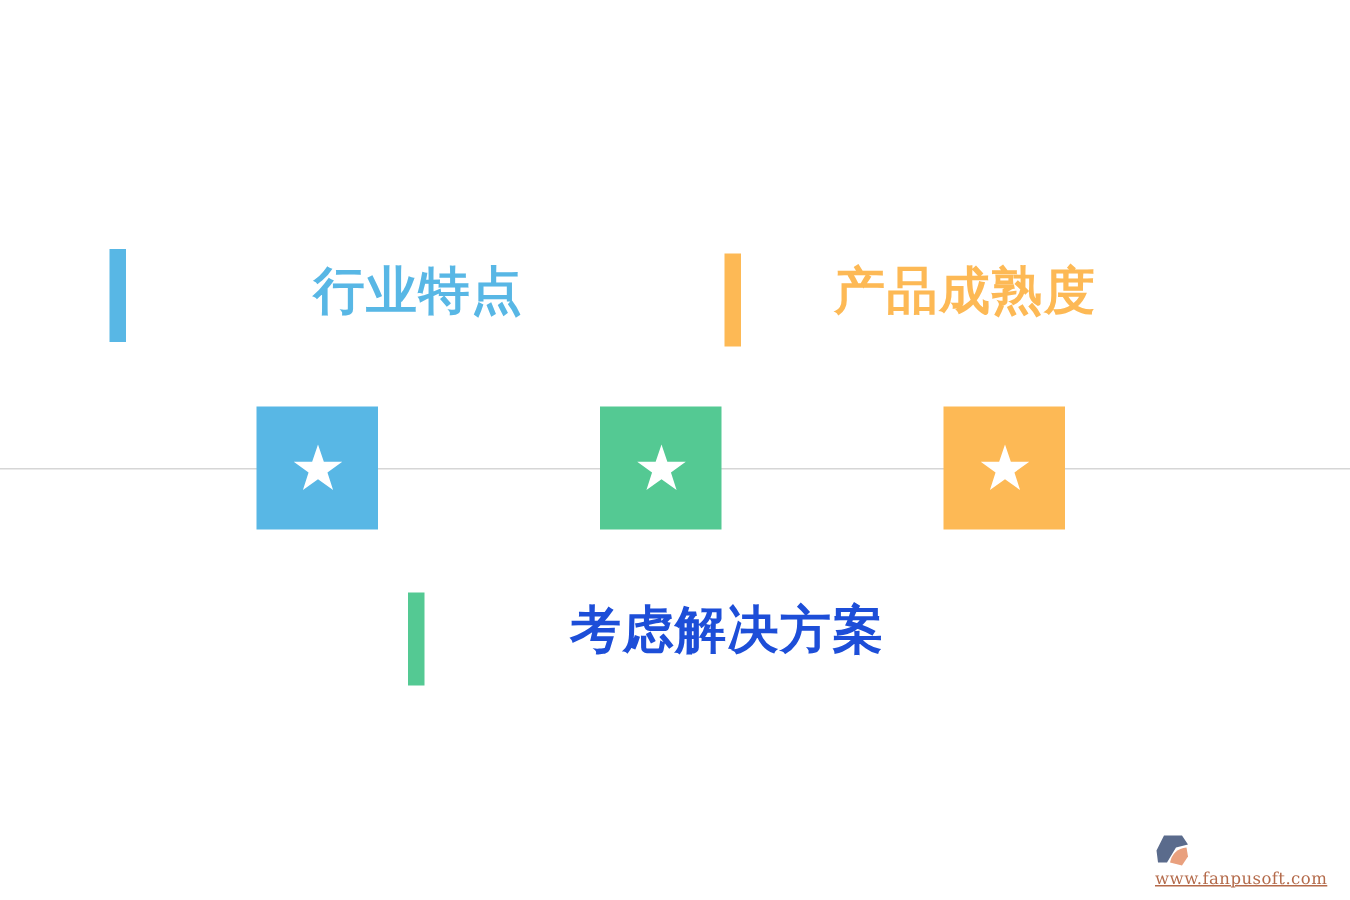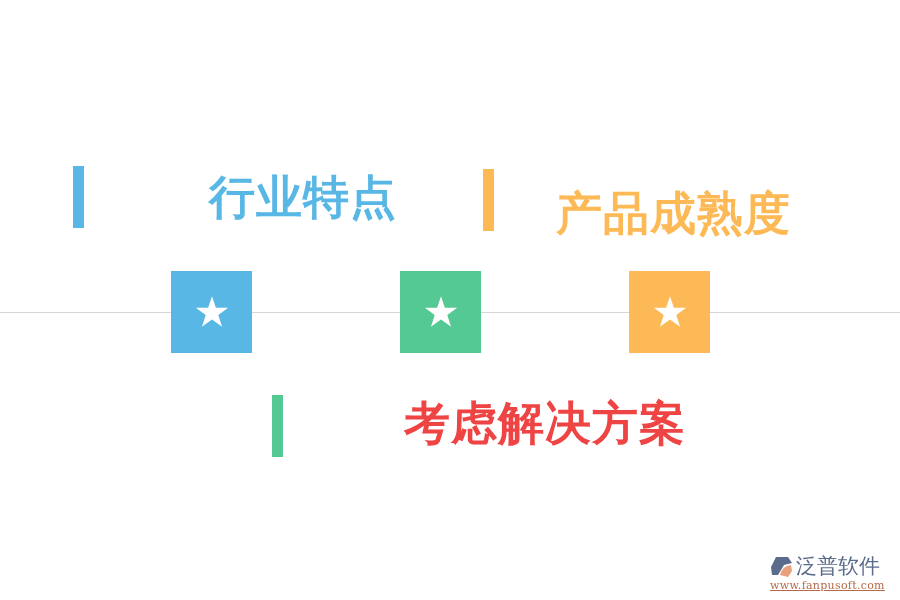--- a/index.html
+++ b/index.html
@@ -7,22 +7,22 @@
     width: 900px; height: 600px; background: #ffffff;
     position: relative; overflow: hidden;
     font-family: "DejaVu Sans", "Liberation Sans", sans-serif;
   }
   .timeline-line {
     position: absolute; left: 0; top: 312px; width: 900px; height: 1px;
     background: #d6d6d6;
   }
   .bar { position: absolute; width: 11px; height: 62px; }
   .label {
-    position: absolute; font-size: 46px; font-weight: bold;
-    letter-spacing: 1px; white-space: nowrap; line-height: 40px;
+    position: absolute; font-size: 34px; font-weight: bold;
+    letter-spacing: 1px; white-space: nowrap; line-height: 40px; font-family: Liberation Mono, monospace;
   }
   .node {
     position: absolute; width: 81px; height: 82px; top: 271px;
     display: flex; align-items: center; justify-content: center;
   }
   .node svg { width: 36px; height: 36px; }
   .logo {
     position: absolute; left: 768px; top: 553px; width: 125px; height: 40px;
   }
   .logo-mark { position: absolute; left: 2px; top: 2px; width: 24px; height: 24px; }
@@ -39,24 +39,24 @@
 </style>
 </head>
 <body>
 
 <div class="timeline-line"></div>
 
 <div class="bar" style="left:73px; top:166px; background:#58b7e5;"></div>
 <div class="label" style="left:209px; top:177px; color:#58b7e5;">行业特点</div>
 
 <div class="bar" style="left:483px; top:169px; background:#fdb955;"></div>
-<div class="label" style="left:556px; top:193px; color:#fdb955;">产品成熟度</div>
+<div class="label" style="left:556px; top:177px; color:#fdb955;">产品成熟度</div>
 
 <div class="bar" style="left:272px; top:395px; background:#54c993;"></div>
-<div class="label" style="left:380px; top:403px; color:#ef4444;margin-left:24px;">考虑解决方案</div>
+<div class="label" style="left:380px; top:403px; color:#1d4ed8;">考虑解决方案</div>
 
 <div class="node" style="left:171px; background:#58b7e5;">
   <svg viewBox="0 0 24 24">
       <polygon fill="#ffffff" points="12,1.5 14.6,9.2 22.8,9.2 16.2,14 18.7,21.8 12,17 5.3,21.8 7.8,14 1.2,9.2 9.4,9.2"></polygon>
     </svg>
 </div>
 <div class="node" style="left:400px; background:#54c993;">
   <svg viewBox="0 0 24 24">
       <polygon fill="#ffffff" points="12,1.5 14.6,9.2 22.8,9.2 16.2,14 18.7,21.8 12,17 5.3,21.8 7.8,14 1.2,9.2 9.4,9.2"></polygon>
     </svg>
@@ -65,15 +65,14 @@
   <svg viewBox="0 0 24 24">
       <polygon fill="#ffffff" points="12,1.5 14.6,9.2 22.8,9.2 16.2,14 18.7,21.8 12,17 5.3,21.8 7.8,14 1.2,9.2 9.4,9.2"></polygon>
     </svg>
 </div>
 
 <div class="logo">
   <svg class="logo-mark" viewBox="0 0 24 24">
     <polygon points="6,2 18,2 22,8 14,10 8,20 2,20 1,12" fill="#5a6b8c"></polygon>
     <path d="M10,20 Q12,11 21,10 L22,16 L18,22 Z" fill="#e9a07e"></path>
   </svg>
-  <span class="logo-cn">泛普软件</span>
   <span class="logo-url">www.fanpusoft.com</span>
 </div>
 
 </body></html>

